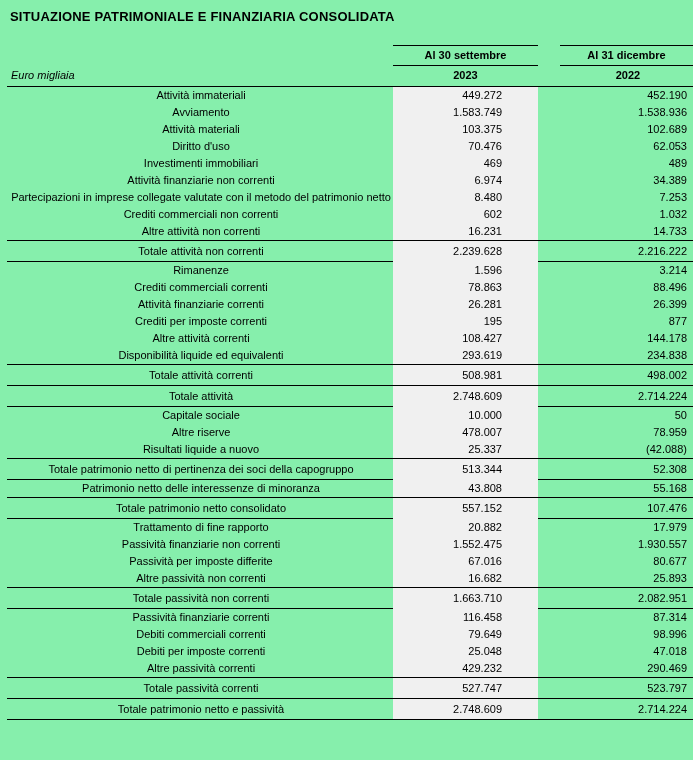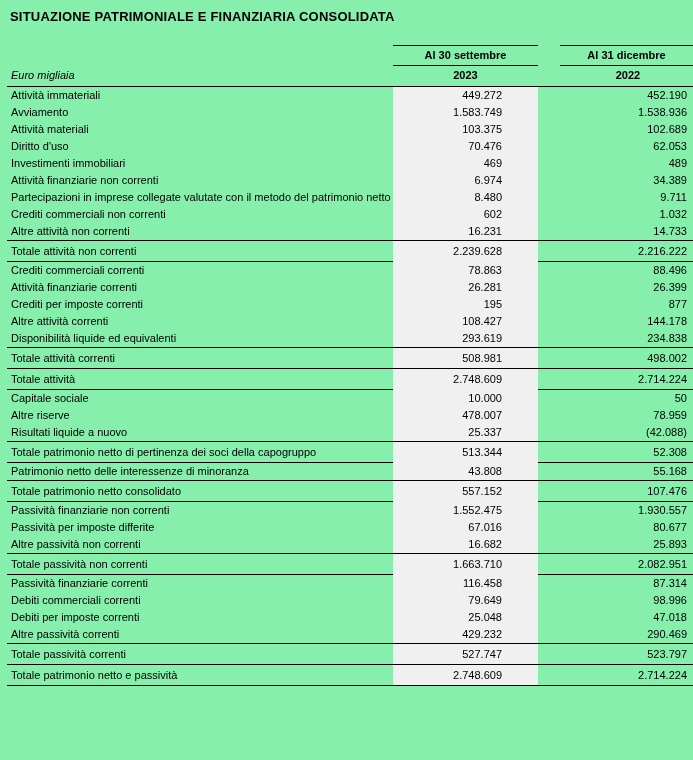--- a/index.html
+++ b/index.html
@@ -15,21 +15,21 @@
   td.ha{padding:0;vertical-align:bottom;margin-top:34px;}
   .hbox{border-top:1.2px solid #000;border-bottom:1.2px solid #000;
         font-weight:bold;text-align:center;padding:3px 0 3px;}
   .hbox-22{margin-left:22px;}
   
   tr.hb td{border-bottom:1.2px solid #000;padding:3px 0 4px;vertical-align:bottom;}
   td.hb-lab{font-style:italic;padding-left:4px !important;}
   td.hb-year{font-weight:bold;text-align:center;}
   td.hb-y22{padding-left:25px !important;}
   
-  td.lab{padding:2px 2px 2px 4px;text-align:left;margin-left:24px;}
+  td.lab{padding:2px 2px 2px 4px;text-align:center;margin-left:24px;}
   td.c23{background:#f0f0f0;text-align:right;padding:2px 36px 2px 0;}
   td.c22{text-align:right;padding:2px 6px 2px 0;}
   
   tr.t td,tr.tm td,tr.te td{font-weight:normal;border-top:1.2px solid #000;
         padding-top:3.5px;padding-bottom:3.5px;}
   tr.t td.lab,tr.tm td.lab,tr.te td.lab{white-space:nowrap;}
   tr.t td.lab,tr.t td.c22{border-bottom:1.2px solid #000;}
   tr.te td{border-bottom:1.2px solid #000;}
 </style>
 </head>
@@ -87,36 +87,41 @@
           <td class="c22">489</td>
         </tr>
         <tr class="n">
           <td class="lab">Attività finanziarie non correnti</td>
           <td class="c23">6.974</td>
           <td class="c22">34.389</td>
         </tr>
         <tr class="n">
           <td class="lab">Partecipazioni in imprese collegate valutate con il metodo del patrimonio netto</td>
           <td class="c23">8.480</td>
-          <td class="c22">9.711</td>
+          <td class="c22">7.253</td>
         </tr>
         <tr class="n">
           <td class="lab">Crediti commerciali non correnti</td>
           <td class="c23">602</td>
           <td class="c22">1.032</td>
         </tr>
         <tr class="n">
           <td class="lab">Altre attività non correnti</td>
           <td class="c23">16.231</td>
           <td class="c22">14.733</td>
         </tr>
         <tr class="t">
           <td class="lab">Totale attività non correnti</td>
           <td class="c23">2.239.628</td>
           <td class="c22">2.216.222</td>
+        </tr>
+        <tr class="n">
+          <td class="lab">Rimanenze</td>
+          <td class="c23">1.596</td>
+          <td class="c22">3.214</td>
         </tr>
         <tr class="n">
           <td class="lab">Crediti commerciali correnti</td>
           <td class="c23">78.863</td>
           <td class="c22">88.496</td>
         </tr>
         <tr class="n">
           <td class="lab">Attività finanziarie correnti</td>
           <td class="c23">26.281</td>
           <td class="c22">26.399</td>
@@ -168,20 +173,25 @@
         </tr>
         <tr class="n">
           <td class="lab">Patrimonio netto delle interessenze di minoranza</td>
           <td class="c23">43.808</td>
           <td class="c22">55.168</td>
         </tr>
         <tr class="t">
           <td class="lab">Totale patrimonio netto consolidato</td>
           <td class="c23">557.152</td>
           <td class="c22">107.476</td>
+        </tr>
+        <tr class="n">
+          <td class="lab">Trattamento di fine rapporto</td>
+          <td class="c23">20.882</td>
+          <td class="c22">17.979</td>
         </tr>
         <tr class="n">
           <td class="lab">Passività finanziarie non correnti</td>
           <td class="c23">1.552.475</td>
           <td class="c22">1.930.557</td>
         </tr>
         <tr class="n">
           <td class="lab">Passività per imposte differite</td>
           <td class="c23">67.016</td>
           <td class="c22">80.677</td>

